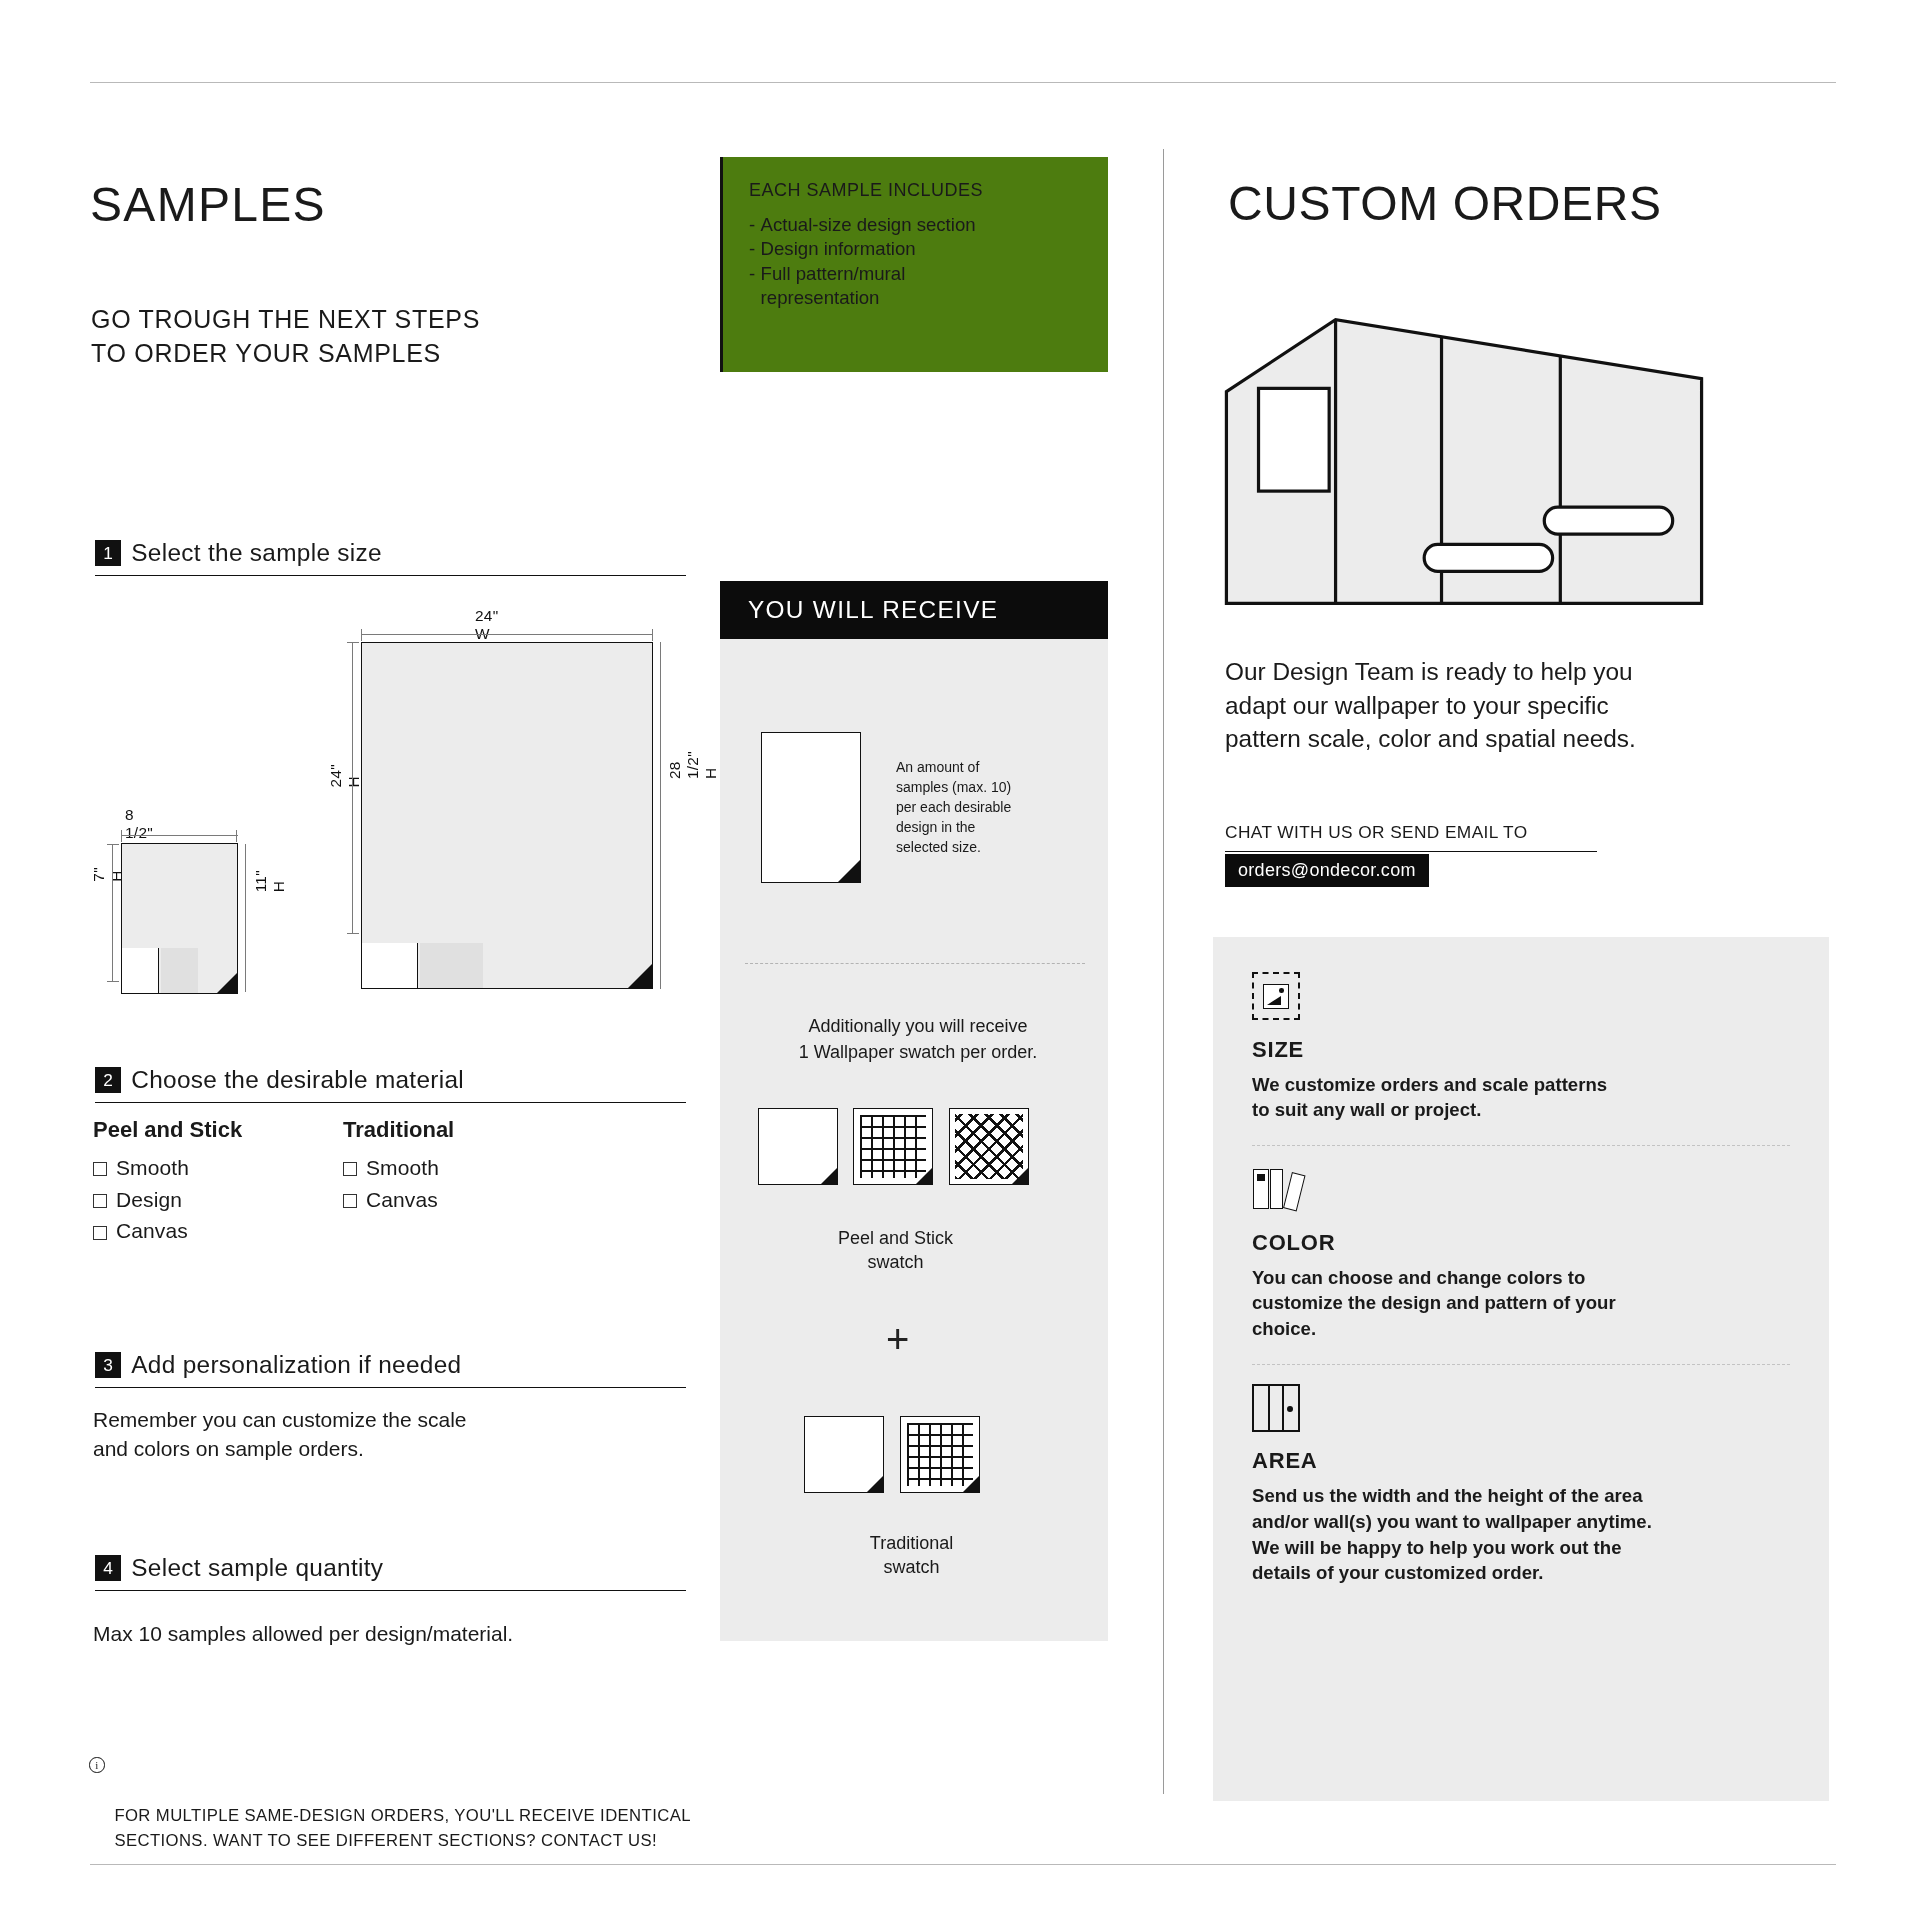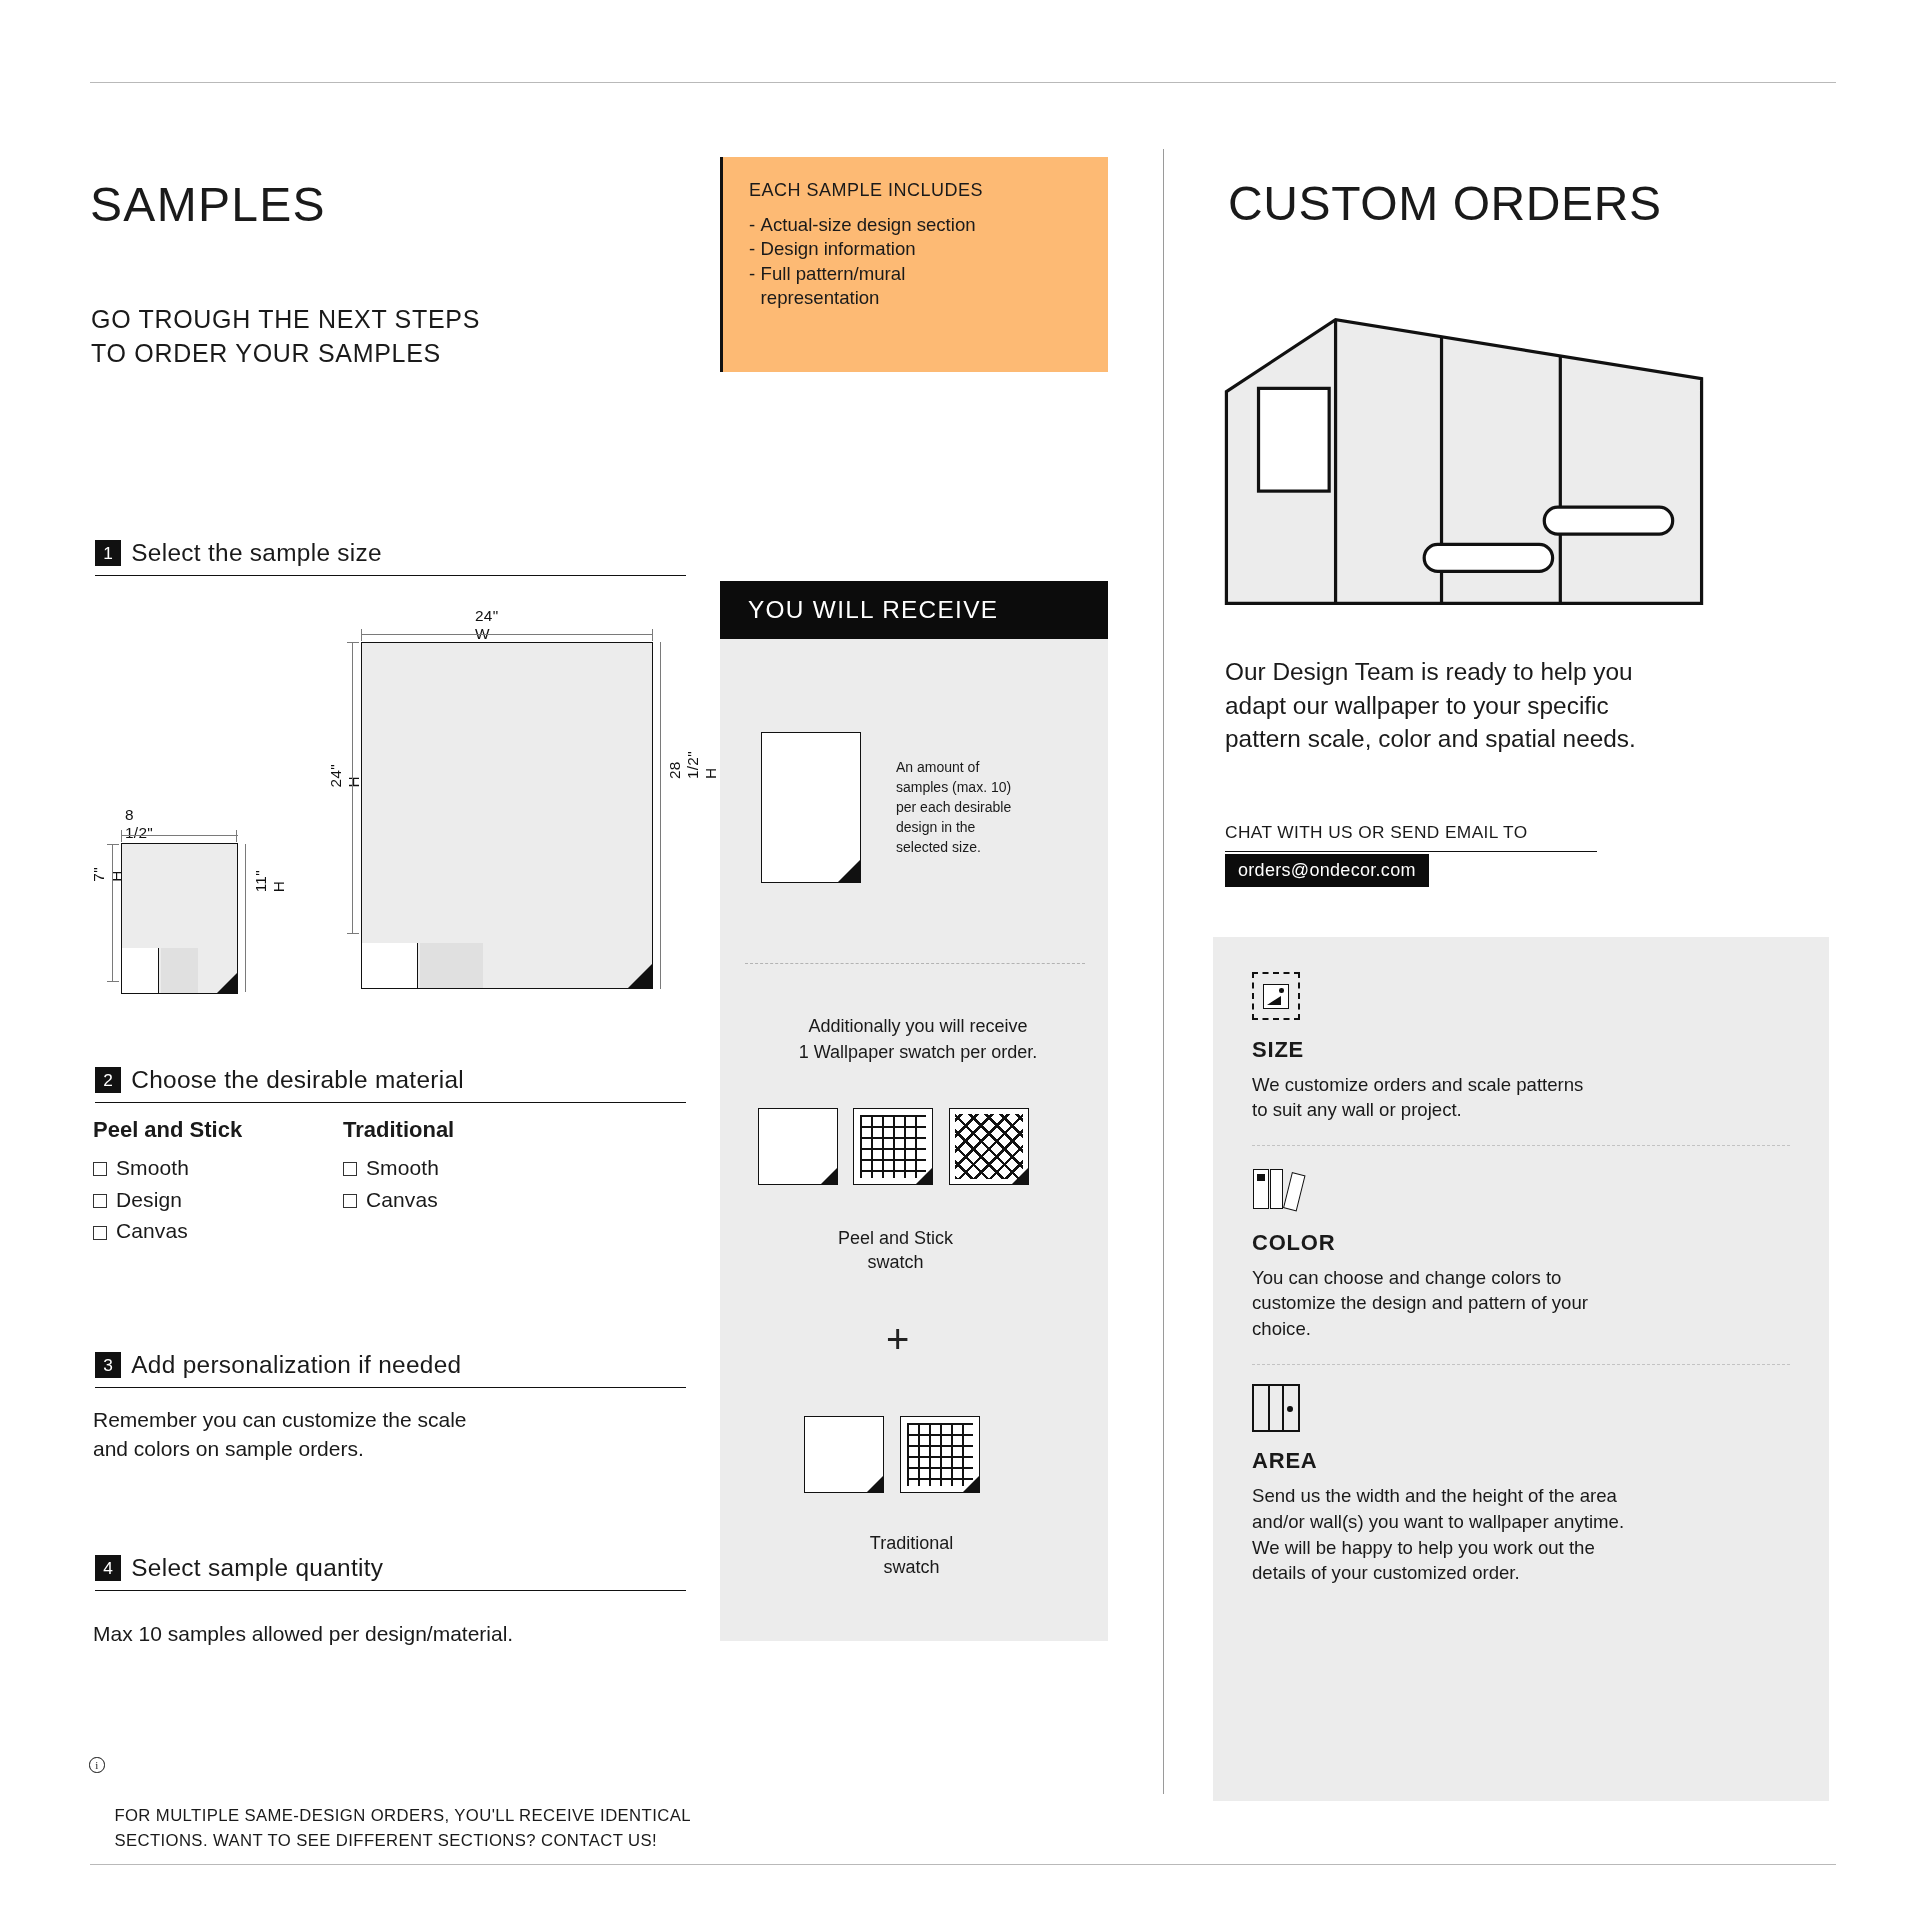--- a/index.html
+++ b/index.html
@@ -38,21 +38,21 @@
   .samples-sub {
     position: absolute; left: 91px; top: 303px;
     font-size: 25px; letter-spacing: 0.7px; line-height: 1.35;
     white-space: pre-line;
   }
 
   
   .includes-box {
     position: absolute; left: 720px; top: 157px;
     width: 388px; height: 215px;
-    background: #fdba74;
+    background: #4d7c0f;
     border-left: 3.2px solid #111;
     padding: 23px 19px 0 26px;
   }
   .includes-title {
     font-size: 18px; letter-spacing: 0.5px; font-weight: 400; margin-bottom: 11.6px;
   }
   .includes-list { font-size: 18.6px; line-height: 1.32; }
   .includes-list .li { display: flex; }
   .includes-list .dash { width: 11.6px; flex: none; }
 
@@ -201,21 +201,21 @@
 
   .features-panel {
     position: absolute; left: 1213px; top: 937px;
     width: 616px; height: 864px; background: #ececec;
     padding: 35px 39px;
   }
   .feature { position: relative; }
   .feature .f-title {
     font-size: 22px; letter-spacing: 0.8px; margin: 16.7px 0 9px; font-weight: bold;
   }
-  .feature .f-body { font-size: 18.6px; line-height: 1.38; white-space: pre-line; }
+  .feature .f-body { font-size: 18.6px; line-height: 1.38; white-space: pre-line; font-weight: bold; }
   .f-sep { border-top: 1.9px dashed #c3c3c3; margin: 22px 0 19px; }
 
   .ico { width: 48px; height: 48px; position: relative; }
   
   .ico-size { border: 2.6px dashed #111; }
   .ico-size .pic {
     position: absolute; left: 9px; top: 10.3px; right: 9px; bottom: 9px;
     border: 1.9px solid #111; background: #fff;
   }
   .ico-size .pic:after {

